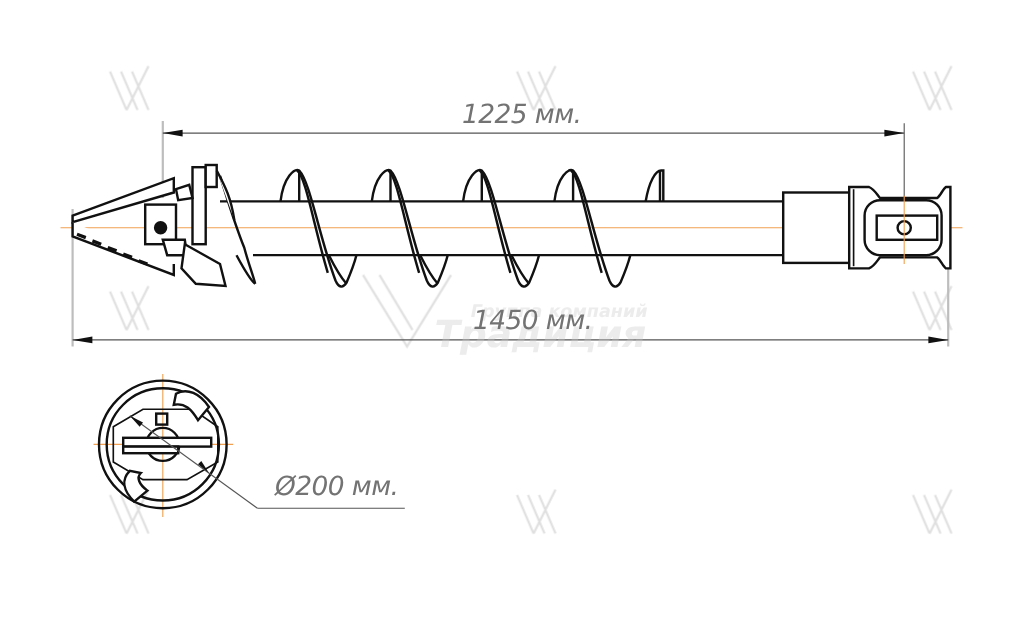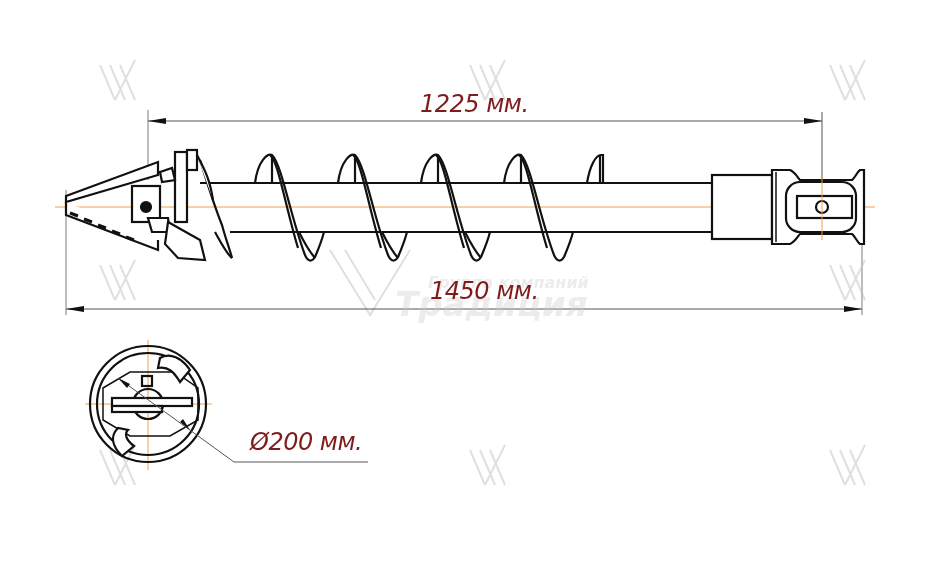--- a/index.html
+++ b/index.html
@@ -3,21 +3,21 @@
 <meta charset="utf-8">
 <style>
   html, body { margin: 0; padding: 0; background: #ffffff; }
   body { width: 930px; height: 568px; position: relative; overflow: hidden; font-family: "DejaVu Sans", sans-serif; }
   svg { position: absolute; left: 0; top: 0; }
   .dim-label {
     position: absolute;
     font-family: "DejaVu Sans", sans-serif;
     font-style: italic;
     font-size: 24px;
-    color: #7f1d1d;
+    color: #737373;
     white-space: nowrap;
     letter-spacing: -0.5px;
   }
   .wm-text {
     position: absolute;
     font-family: "DejaVu Sans", sans-serif;
     font-style: italic;
     font-weight: bold;
     color: rgba(200,200,200,0.35);
     white-space: nowrap;

